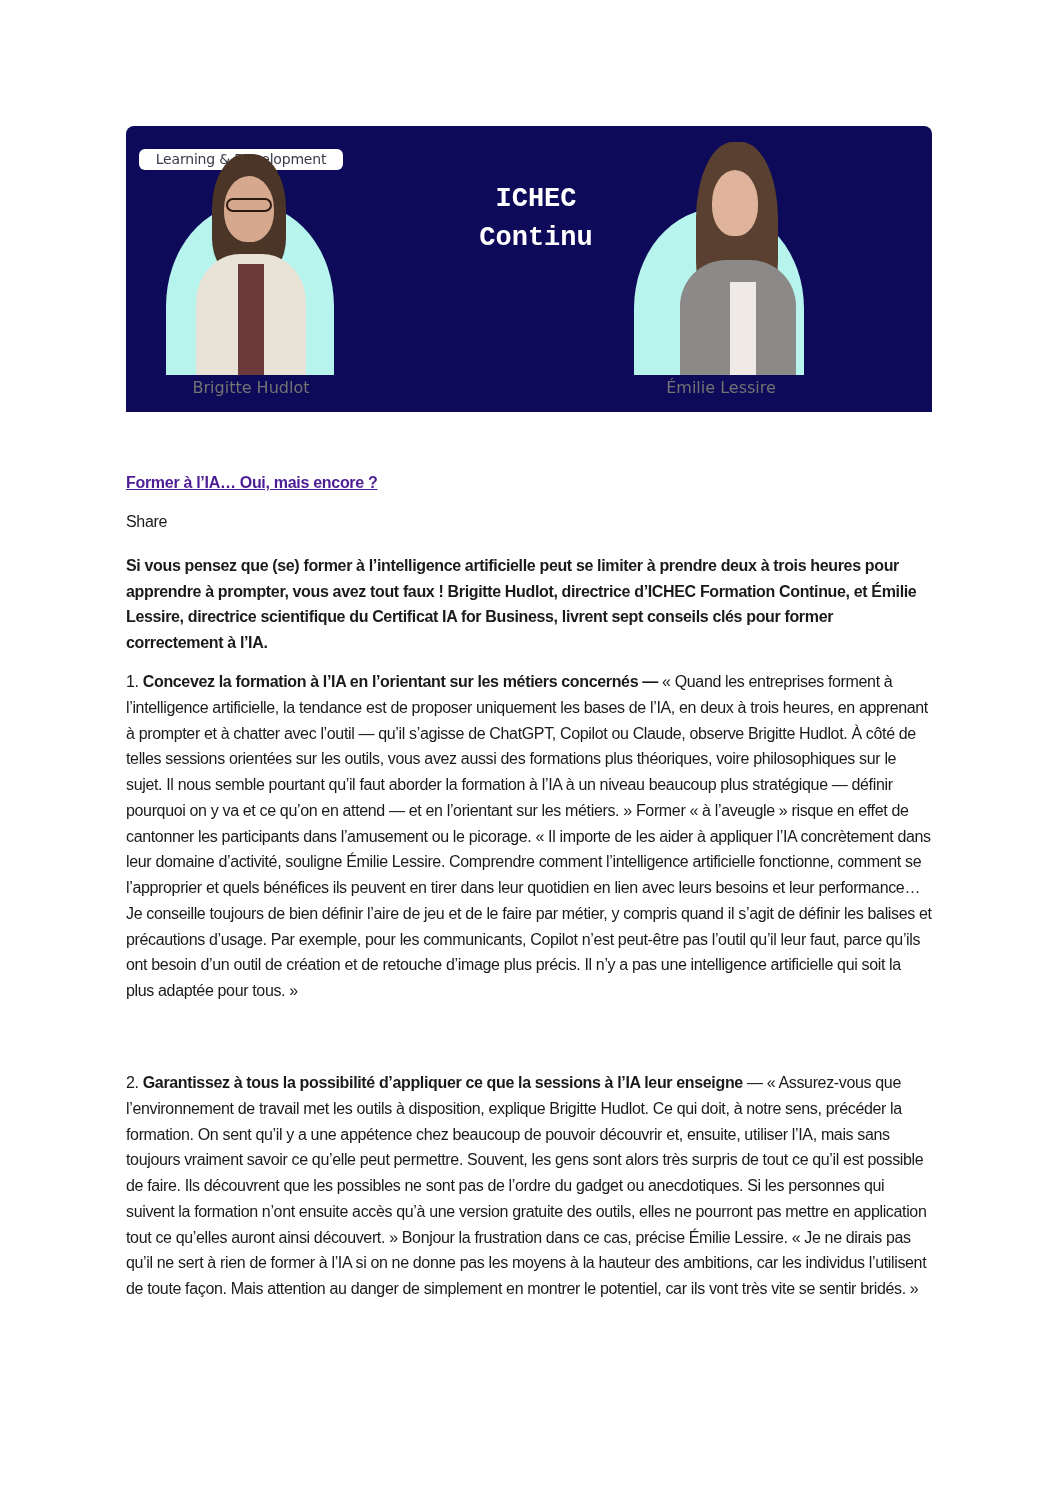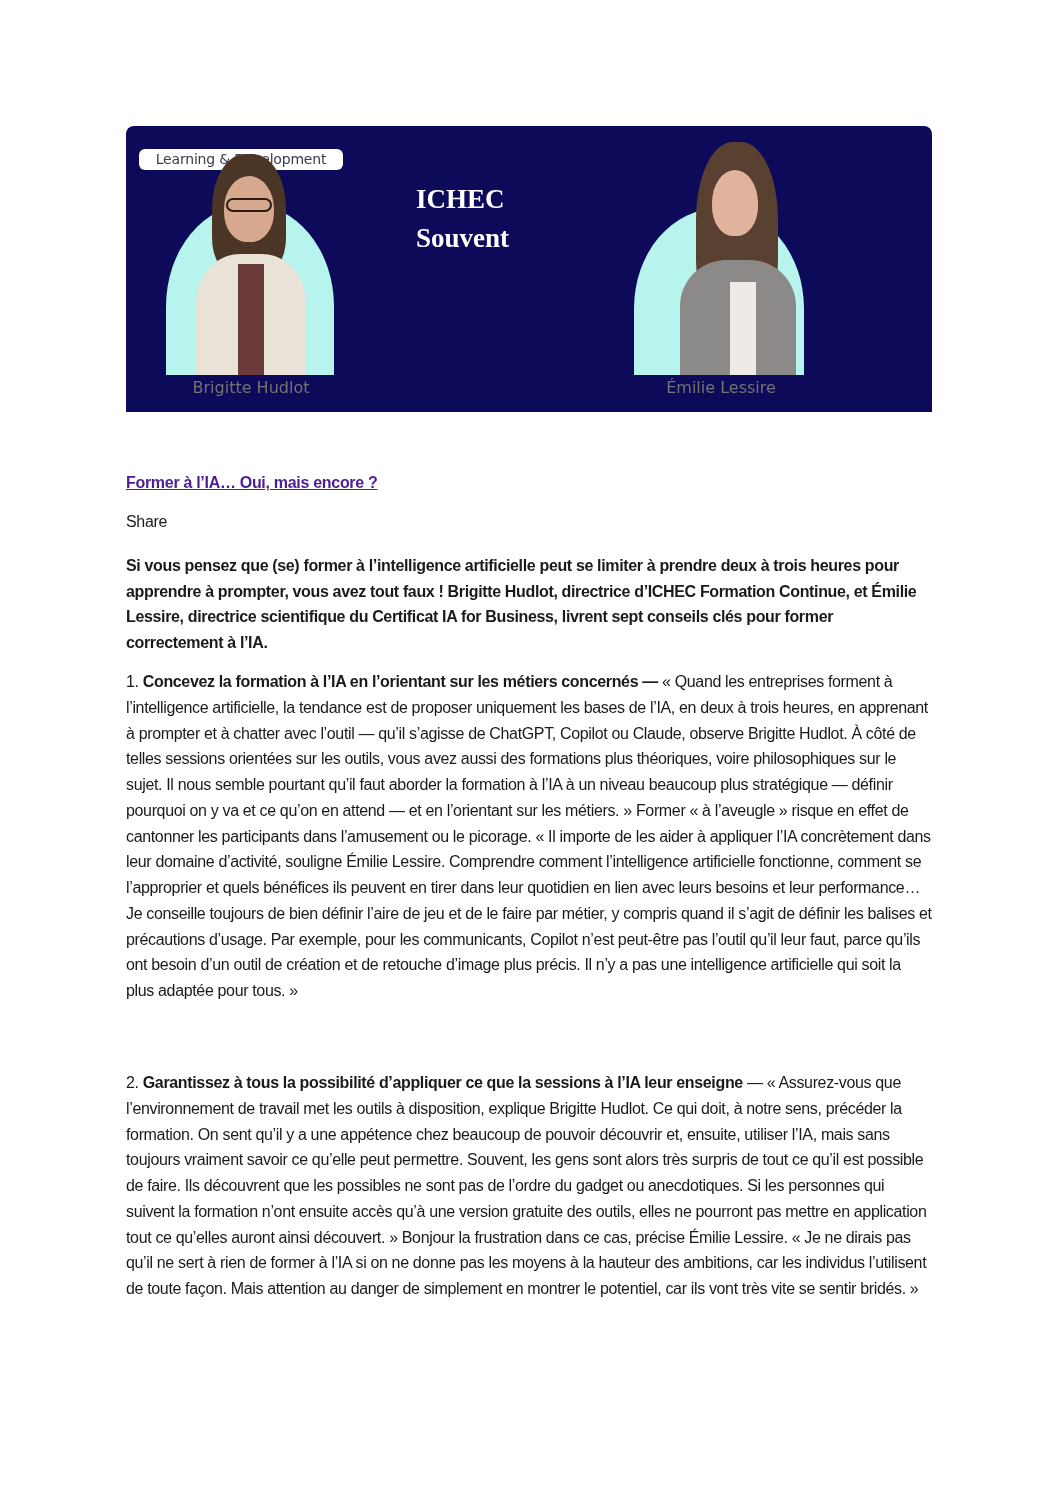--- a/index.html
+++ b/index.html
@@ -5,23 +5,23 @@
   html, body { margin: 0; padding: 0; background: #ffffff; }
   body { width: 1058px; height: 1497px; position: relative; overflow: hidden;
          font-family: "Liberation Sans", sans-serif; color: #1a1a1a; }
 
   
   .banner { position: absolute; left: 126px; top: 126px; width: 806px; height: 286px;
             background: #0d0a5a; border-radius: 8px 8px 0 0; overflow: hidden; }
   .pill { position: absolute; left: 13px; top: 23px; width: 204px; height: 21px;
           background: #ffffff; border-radius: 6px; color: #3a3a4a; font-size: 14px;
           line-height: 21px; text-align: center; font-family: "DejaVu Sans", sans-serif; letter-spacing: -0.2px; }
-  .headline { position: absolute; left: 290px; top: 54px; width: 240px; 
+  .headline { position: absolute; left: 290px; top: 54px; width: 240px; text-align: center;
               color: #ffffff; font-weight: bold; font-size: 27px; line-height: 39px;
-              font-family: Liberation Serif, serif; }
+              font-family: Liberation Mono, monospace; }
   .arch { position: absolute; background: #b7f4ee; border-radius: 50% 50% 0 0 / 60% 60% 0 0; }
   .arch.left { left: 40px; top: 78px; width: 168px; height: 171px; }
   .arch.right { left: 508px; top: 82px; width: 170px; height: 167px; }
   .person { position: absolute; }
   .hair { position: absolute; border-radius: 45% 45% 30% 30%; }
   .face { position: absolute; border-radius: 50% 50% 45% 45%; background: #d6a98f; }
   .body-shape { position: absolute; border-radius: 40% 40% 0 0; }
   .name { position: absolute; top: 252px; color: #737373; font-size: 16px;
           font-family: "DejaVu Sans", sans-serif; text-align: center; width: 200px; }
 
@@ -37,21 +37,21 @@
   .para2 { top: 1070px; }
   .para b { font-weight: bold; }
 </style>
 </head>
 <body>
 
 <div class="banner">
   <div class="pill">Learning &amp; Development</div>
   <div class="headline">
     <div>ICHEC</div>
-    <div>Souvent</div>
+    <div>Continu</div>
   </div>
 
   <div class="arch left"></div>
   <div class="person" style="left:70px; top:28px; width:110px; height:221px;">
     <div class="hair" style="left:16px; top:0; width:74px; height:120px; background:#4a3527;"></div>
     <div class="face" style="left:28px; top:22px; width:50px; height:66px;"></div>
     <div style="position:absolute; left:30px; top:44px; width:46px; height:14px; border:2px solid #2a1a12; border-radius:8px; box-sizing:border-box;"></div>
     <div class="body-shape" style="left:0; top:100px; width:110px; height:121px; background:#e8e3d6;"></div>
     <div style="position:absolute; left:42px; top:110px; width:26px; height:111px; background:#6b3b3b;"></div>
   </div>

